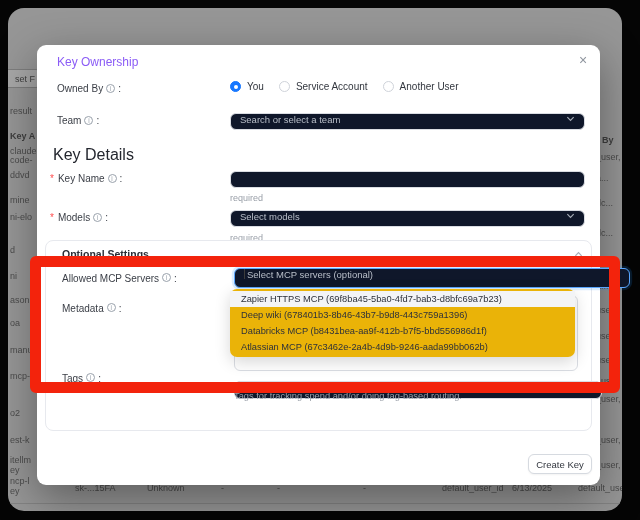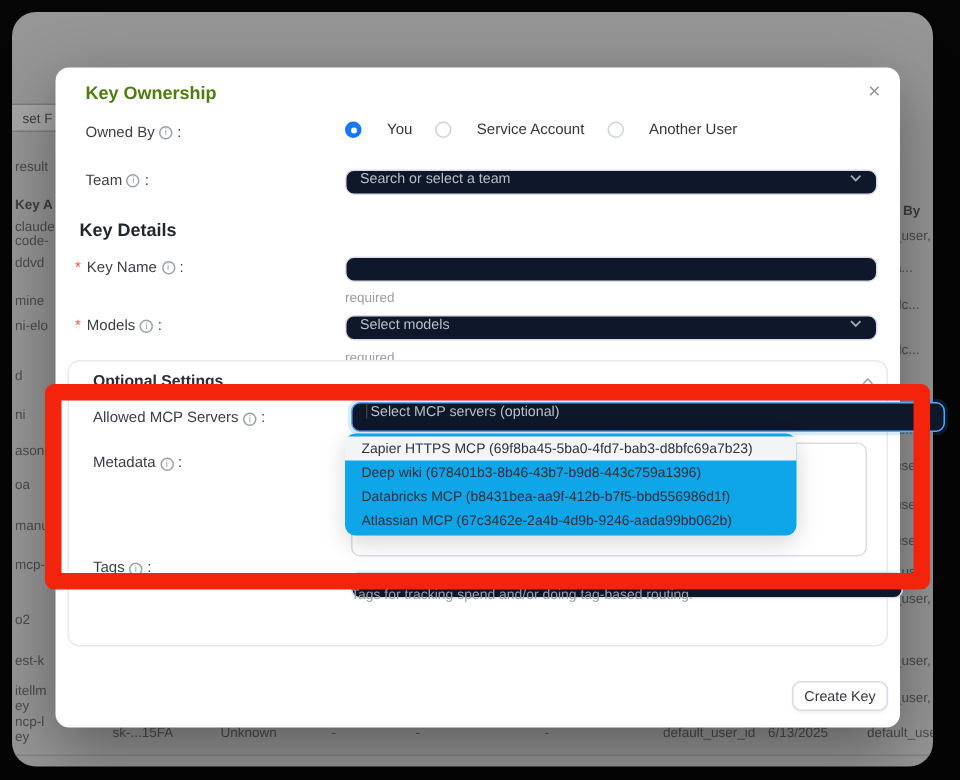--- a/index.html
+++ b/index.html
@@ -8,43 +8,43 @@
   .frag{position:absolute;font-size:9px;color:#4c4c4c;white-space:nowrap}
   .frag.hdr{font-weight:bold;color:#3e3e3e}
   .fragL{left:2px}
   .fragR{left:588px}
   .btn-frag{position:absolute;left:-7px;top:61px;width:40px;height:19px;background:#a7a7a7;border:1px solid #7d7d7d;border-radius:5px;font-size:9px;color:#3f3f3f;display:flex;align-items:center;justify-content:flex-end;padding-right:5px;box-sizing:border-box}
   .tbl-bottom-line{position:absolute;left:0;top:495px;width:614px;height:1px;background:#838383}
   .bcell{position:absolute;top:475px;font-size:9px;color:#4c4c4c;white-space:nowrap}
 
   .modal{position:absolute;left:37px;top:45px;width:563px;height:440px;background:#fff;border-radius:9px;box-shadow:0 14px 44px rgba(0,0,0,.38);z-index:10}
   .modal *{box-sizing:border-box}
-  .m-title{position:absolute;left:20px;top:10px;font-size:12px;font-weight:bold;color:#4d7c0f}
+  .m-title{position:absolute;left:20px;top:10px;font-size:12px;font-weight:normal;color:#8b5cf6}
   .m-close{position:absolute;left:536px;top:5px;width:20px;height:20px;font-size:14px;color:#8f959e;display:flex;align-items:center;justify-content:center;cursor:pointer}
   .lbl{position:absolute;font-size:10px;color:#3a3e46;white-space:nowrap;display:flex;align-items:center;gap:3px}
   .info{display:inline-block;width:9px;height:9px;border:1px solid #99a1ab;border-radius:50%;font-size:6.5px;line-height:8px;text-align:center;color:#99a1ab}
   .info::after{content:"i"}
   .req{color:#ff4d4f;margin-right:1px}
-  .heading{position:absolute;font-size:12px;font-weight:bold;color:#23262e}
+  .heading{position:absolute;font-size:16px;font-weight:normal;color:#23262e}
   .ctrl{position:absolute;height:17px;border:1px solid #dadde3;border-radius:6px;background:#0f172a;display:flex;align-items:flex-start;padding:0 9px;gap:6px}
   .ph{flex:1;font-size:9.5px;color:#b9bfc9;white-space:nowrap;overflow:hidden}
   .hint{position:absolute;font-size:9px;color:#989ea7}
   .radio-grp{position:absolute;left:193px;top:36px;display:flex;align-items:center;gap:15px}
-  .radio-opt{display:flex;align-items:center;gap:17px;font-size:10px;color:#33373f;cursor:pointer}
+  .radio-opt{display:flex;align-items:center;gap:6px;font-size:10px;color:#33373f;cursor:pointer}
   .rdot{width:11px;height:11px;border-radius:50%;border:1px solid #cfd3da;background:#fff;position:relative;flex:none}
   .rdot.on{border-color:#1677ff;background:#1677ff}
   .rdot.on::after{content:"";position:absolute;left:3px;top:3px;width:4px;height:4px;border-radius:50%;background:#fff}
   .panel{position:absolute;left:8px;top:195px;width:547px;height:191px;border:1px solid #e7e9ee;border-radius:8px;background:#fff}
   .panel-h{position:absolute;left:16px;top:7px;font-size:10.5px;font-weight:bold;color:#2a2e37}
   .panel-chev{position:absolute;left:528px;top:9px}
-  .plbl{position:absolute;left:16px;font-size:10px;color:#3a3e46;display:flex;align-items:flex-end;gap:3px}
+  .plbl{position:absolute;left:16px;font-size:10px;color:#3a3e46;display:flex;align-items:flex-start;gap:3px}
   .focus{border:1.3px solid #59a6ff;box-shadow:0 0 0 2.2px rgba(24,144,255,.16)}
   .caret{width:1px;height:10px;background:#3c3c3c;margin-right:-4px;flex:none}
   .textarea{position:absolute;left:188px;top:54px;width:344px;height:76px;border:1px solid #dadde3;border-radius:6px;background:#fff}
-  .dropdown{position:absolute;left:193px;top:244px;width:301px;height:68px;background:#0ea5e9;border-radius:7px;box-shadow:0 5px 16px rgba(0,0,0,.16);padding:2px 0;z-index:6}
+  .dropdown{position:absolute;left:193px;top:244px;width:345px;height:68px;background:#eab308;border-radius:7px;box-shadow:0 5px 16px rgba(0,0,0,.16);padding:2px 0;z-index:6}
   .opt{height:16px;line-height:16px;padding:0 11px;font-size:9.3px;color:#2d313a;white-space:nowrap;overflow:hidden;cursor:pointer}
   .opt.active{background:#f3f4f6}
   .advbox{position:absolute;left:15px;top:158px;width:517px;height:24px;border:1px solid #e7e9ee;border-radius:7px;display:flex;align-items:center;padding:0 12px;cursor:pointer}
   .advlabel{font-size:10px;font-weight:bold;color:#2a2e37;display:flex;align-items:center;gap:4px;flex:1}
   .help{position:absolute;font-size:9.3px;color:#9aa0a9}
   .create-btn{position:absolute;left:491px;top:409px;width:64px;height:20px;border:1px solid #d6dae0;border-radius:6px;background:#fff;font-size:9.5px;color:#33373f;display:flex;align-items:center;justify-content:center;box-shadow:0 1px 2px rgba(0,0,0,.05);cursor:pointer}
   .red-rect{position:absolute;left:30px;top:256px;width:568px;height:115px;border:11px solid #f3230c;border-radius:6px;z-index:100;pointer-events:none}
   .icon-svg{flex:none;display:block}
 </style>
 </head>

